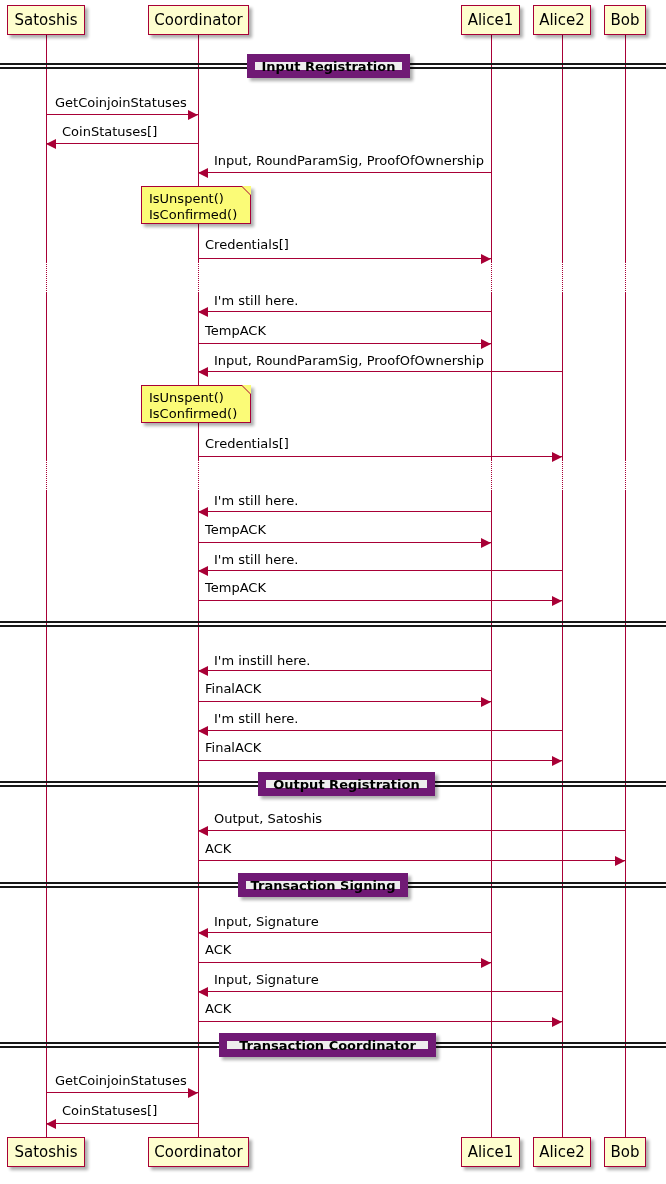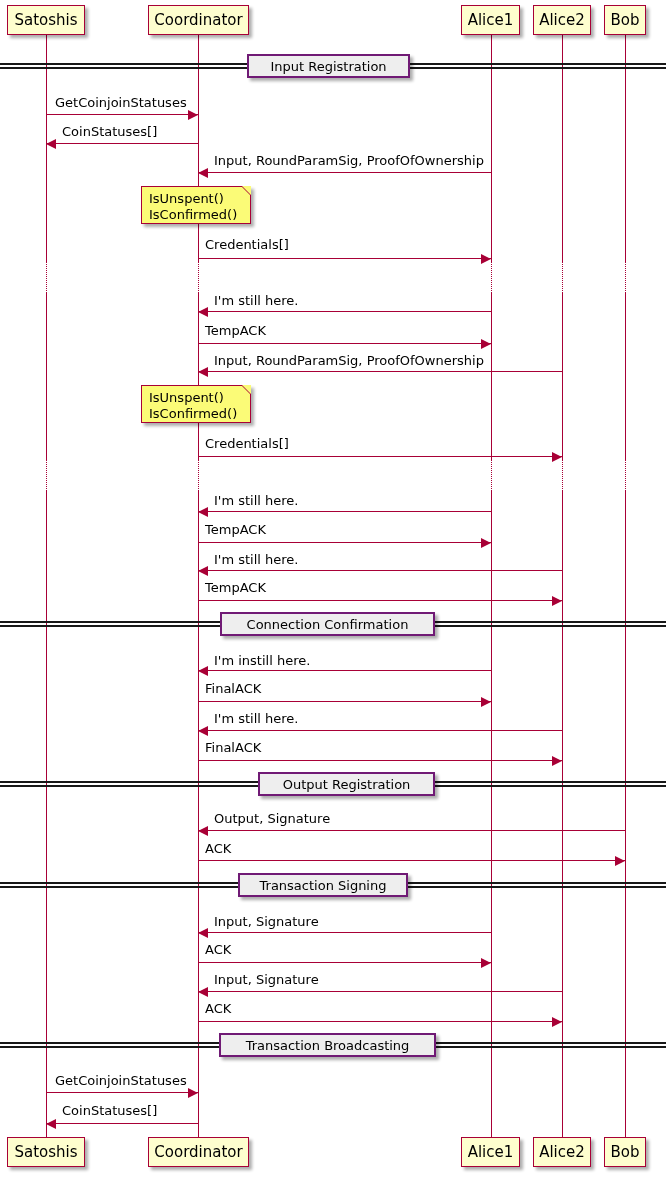--- a/index.html
+++ b/index.html
@@ -67,24 +67,24 @@
     width: 666px;
     height: 2px;
     background: #181818;
   }
   .divider .bar-top { top: 0; }
   .divider .bar-bot { top: 4px; }
   .divider-label {
     position: absolute;
     box-sizing: border-box;
     background: #EEEEEE;
-    border: 2px solid #701a75;
+    border: 8px solid #701a75;
     color: #000000;
     font-size: 13px;
-    font-weight: normal;
+    font-weight: bold;
     line-height: 1;
     height: 24px;
     padding: 0 10px;
     display: flex;
     align-items: center;
     justify-content: center;
     white-space: nowrap;
     box-shadow: 3px 3px 3px rgba(0,0,0,0.32);
     z-index: 4;
   }
@@ -214,43 +214,40 @@
       <div class="bar-top"></div>
       <div class="bar-bot"></div>
     </div>
     <div class="divider-label" style="left: 247px; width: 163px; top: 54px;">
       <span>Input Registration</span>
     </div>
     <div class="divider" style="top: 621px;">
       <div class="bar-top"></div>
       <div class="bar-bot"></div>
     </div>
-    <div class="divider-label" style="left: 220px; width: 215px; top: 612px;">
-      <span>Connection Confirmation</span>
-    </div>
     <div class="divider" style="top: 781px;">
       <div class="bar-top"></div>
       <div class="bar-bot"></div>
     </div>
     <div class="divider-label" style="left: 258px; width: 177px; top: 772px;">
       <span>Output Registration</span>
     </div>
     <div class="divider" style="top: 882px;">
       <div class="bar-top"></div>
       <div class="bar-bot"></div>
     </div>
     <div class="divider-label" style="left: 238px; width: 170px; top: 873px;">
       <span>Transaction Signing</span>
     </div>
     <div class="divider" style="top: 1042px;">
       <div class="bar-top"></div>
       <div class="bar-bot"></div>
     </div>
     <div class="divider-label" style="left: 219px; width: 217px; top: 1033px;">
-      <span>Transaction Broadcasting</span>
+      <span>Transaction Coordinator</span>
     </div>
     <div class="msg" style="left: 46px; top: 114px; width: 152px;"></div>
     <div class="arrowhead right" style="top: 109.5px; left: 188px;"></div>
     <div class="msg-label" style="left: 55px; top: 96px;">GetCoinjoinStatuses</div>
     <div class="msg" style="left: 46px; top: 143px; width: 152px;"></div>
     <div class="arrowhead left" style="top: 138.5px; left: 46px;"></div>
     <div class="msg-label" style="left: 62px; top: 125px;">CoinStatuses[]</div>
     <div class="msg" style="left: 198px; top: 172px; width: 293px;"></div>
     <div class="arrowhead left" style="top: 167.5px; left: 198px;"></div>
     <div class="msg-label" style="left: 214px; top: 154px;">Input, RoundParamSig, ProofOfOwnership</div>
@@ -288,21 +285,21 @@
     <div class="arrowhead right" style="top: 696.5px; left: 481px;"></div>
     <div class="msg-label" style="left: 205px; top: 682px;">FinalACK</div>
     <div class="msg" style="left: 198px; top: 730px; width: 364px;"></div>
     <div class="arrowhead left" style="top: 725.5px; left: 198px;"></div>
     <div class="msg-label" style="left: 214px; top: 712px;">I'm still here.</div>
     <div class="msg" style="left: 198px; top: 760px; width: 364px;"></div>
     <div class="arrowhead right" style="top: 755.5px; left: 552px;"></div>
     <div class="msg-label" style="left: 205px; top: 741px;">FinalACK</div>
     <div class="msg" style="left: 198px; top: 830px; width: 427px;"></div>
     <div class="arrowhead left" style="top: 825.5px; left: 198px;"></div>
-    <div class="msg-label" style="left: 214px; top: 812px;">Output, Signature</div>
+    <div class="msg-label" style="left: 214px; top: 812px;">Output, Satoshis</div>
     <div class="msg" style="left: 198px; top: 860px; width: 427px;"></div>
     <div class="arrowhead right" style="top: 855.5px; left: 615px;"></div>
     <div class="msg-label" style="left: 205px; top: 842px;">ACK</div>
     <div class="msg" style="left: 198px; top: 932px; width: 293px;"></div>
     <div class="arrowhead left" style="top: 927.5px; left: 198px;"></div>
     <div class="msg-label" style="left: 214px; top: 915px;">Input, Signature</div>
     <div class="msg" style="left: 198px; top: 962px; width: 293px;"></div>
     <div class="arrowhead right" style="top: 957.5px; left: 481px;"></div>
     <div class="msg-label" style="left: 205px; top: 943px;">ACK</div>
     <div class="msg" style="left: 198px; top: 991px; width: 364px;"></div>

